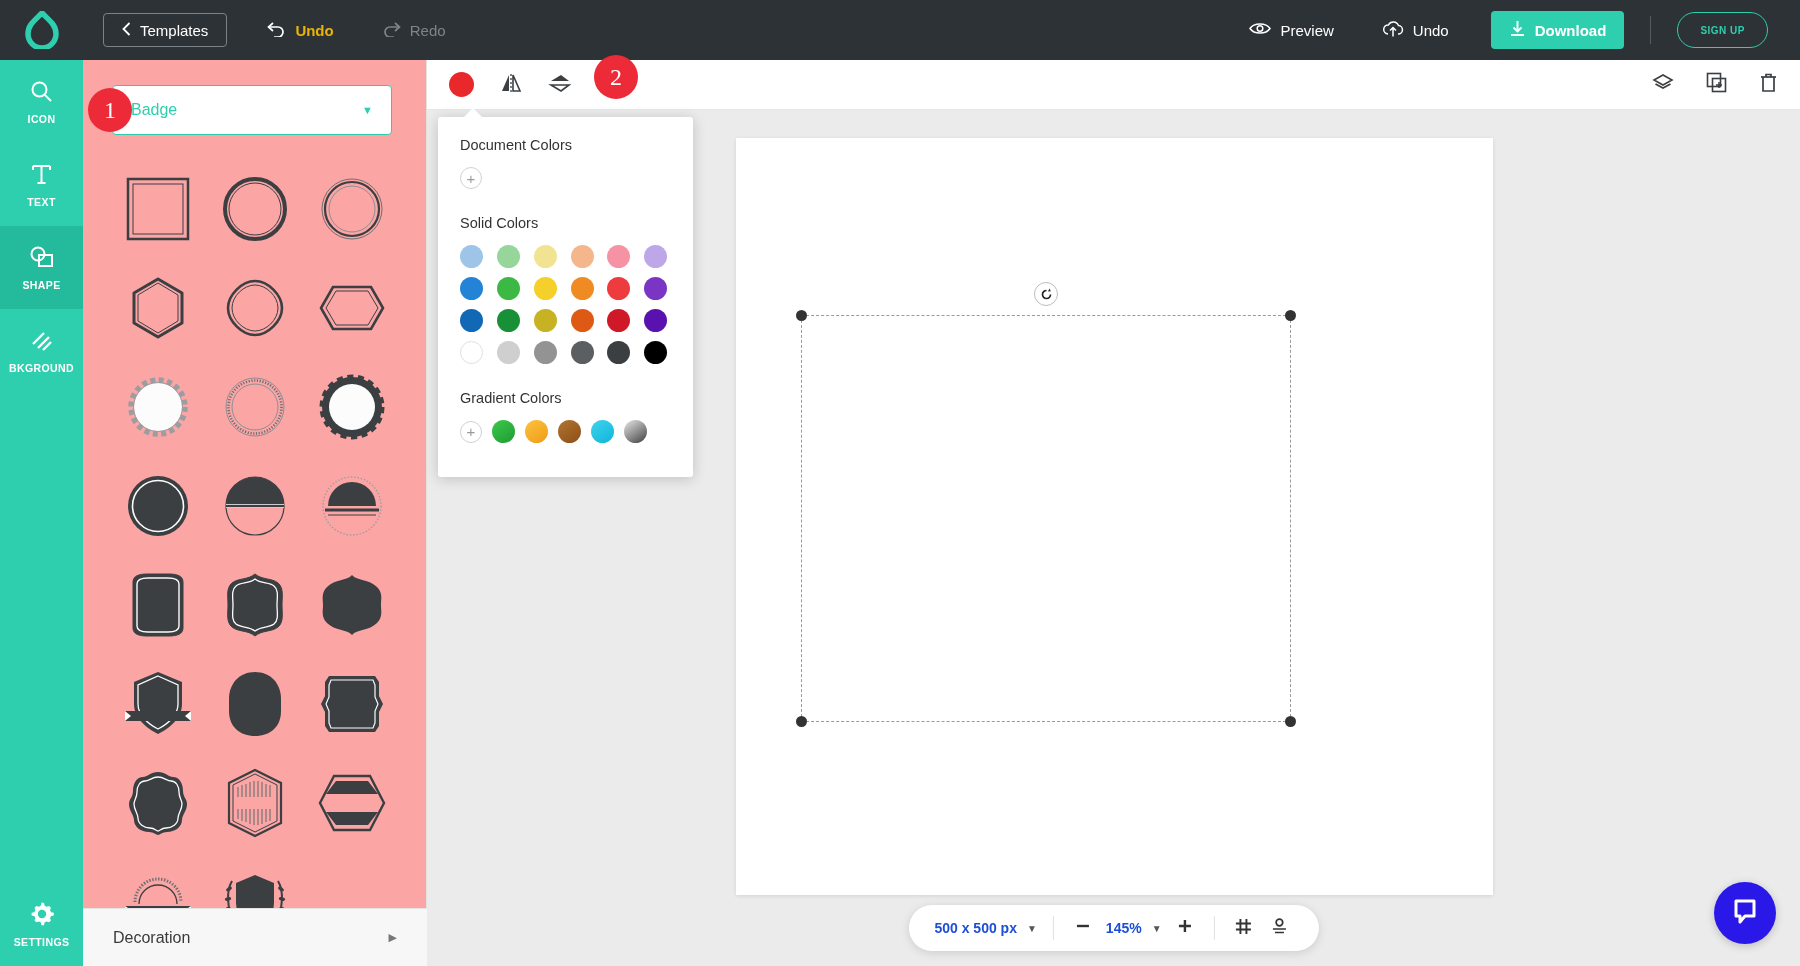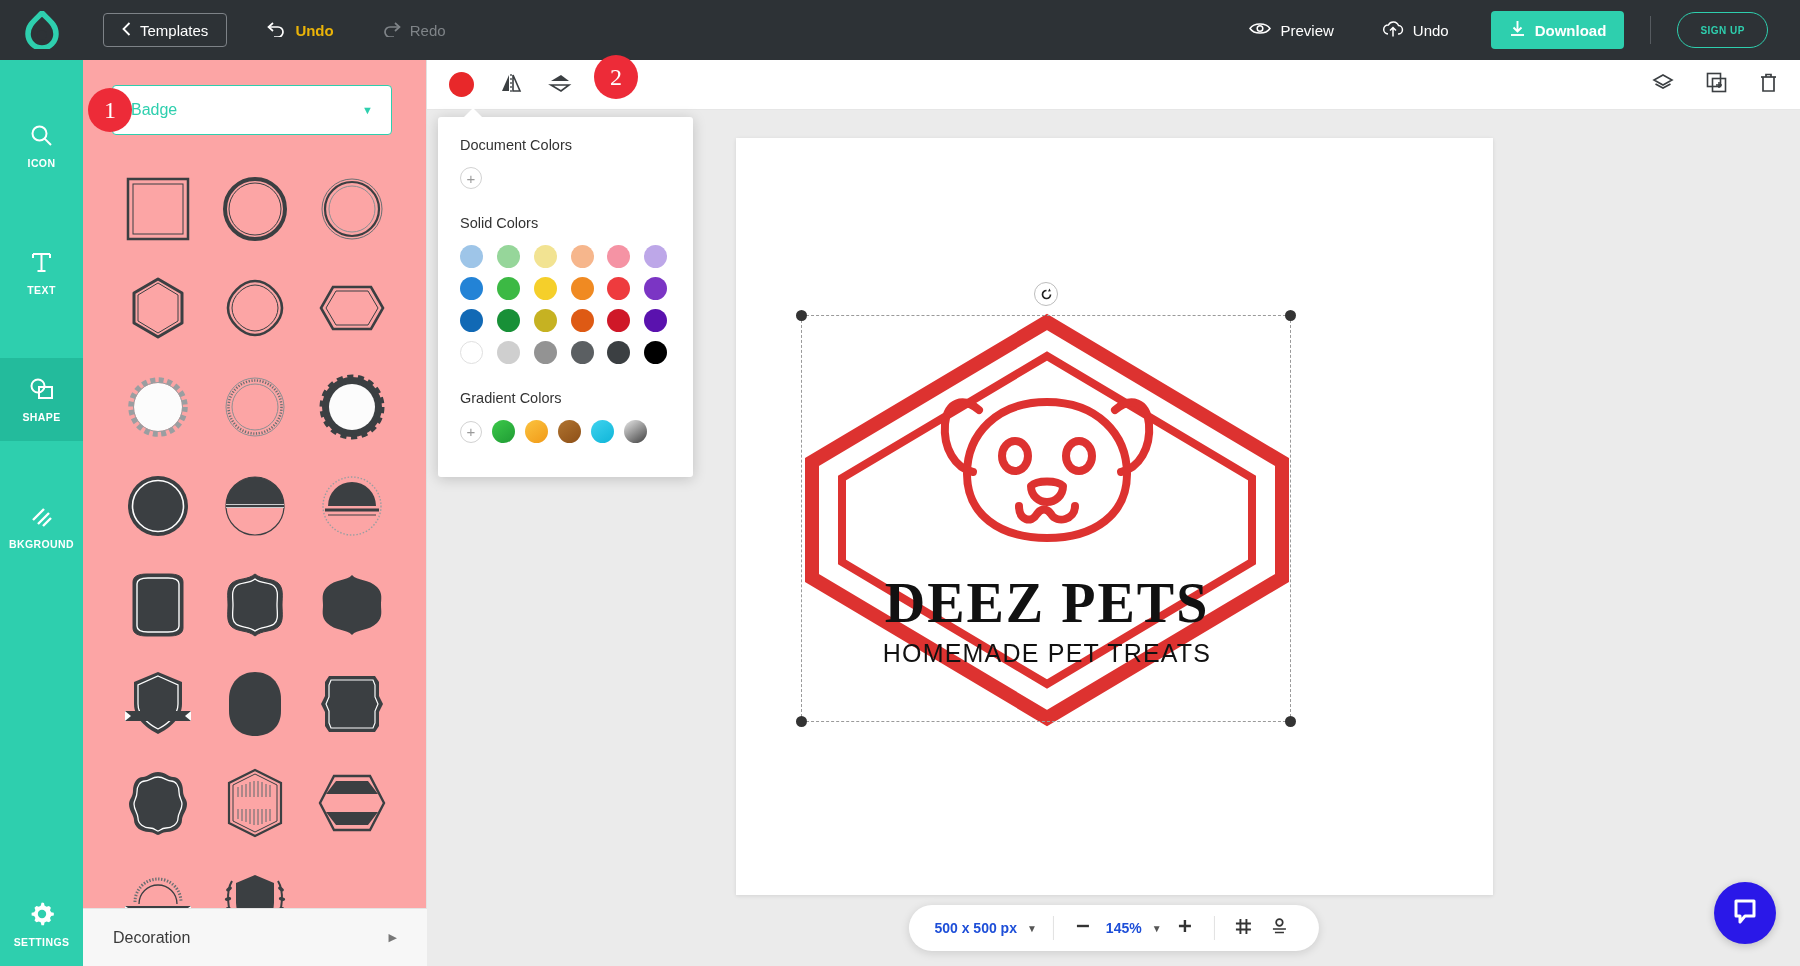--- a/index.html
+++ b/index.html
@@ -49,21 +49,21 @@
 
   
   .rail {
     position: absolute; top: 60px; left: 0; width: 83px; height: 906px;
     background: #2ecfae; display: flex; flex-direction: column;
     align-items: center; z-index: 30;
   }
   .rail-item {
     width: 83px; height: 83px; display: flex; flex-direction: column;
     align-items: center; justify-content: center; gap: 5px;
-    color: #fff; cursor: pointer; margin-top: 44px;
+    color: #fff; cursor: pointer;
   }
   .rail-item.active { background: #23bb9c; }
   .rail-label { font-size: 10.5px; font-weight: bold; letter-spacing: .4px; }
   .rail-spacer { flex: 1; }
 
   
   .panel {
     position: absolute; top: 60px; left: 83px; width: 344px; height: 906px;
     background: #fca5a5; border-right: 1px solid #e2e2e2; z-index: 20;
   }
@@ -604,42 +604,20 @@
               <path d="M7 5 V2.5 H12 V5" fill="none" stroke="#3b3f42" stroke-width="1.7"></path>
               <path d="M4 5 V19 H15 V5" fill="none" stroke="#3b3f42" stroke-width="1.7"></path>
             </svg>
           </span>
         </div>
       </div>
     </div>
 
     <div class="artboard"></div>
 
-    <div class="logo-art">
-      <svg width="520" height="420" viewBox="0 0 520 420">
-        <g fill="none" stroke="#dd3230">
-          <path d="M260 12 L495 152 V268 L260 408 L25 268 V152 Z" stroke-width="14"></path>
-          <path d="M260 46 L465 168 V252 L260 374 L55 252 V168 Z" stroke-width="8"></path>
-        </g>
-        <g fill="none" stroke="#dd3230" stroke-width="8" stroke-linecap="round" stroke-linejoin="round">
-          <path d="M192 100 C176 86 160 92 158 114 C156 138 168 158 186 162"></path>
-          <path d="M328 100 C344 86 360 92 362 114 C364 138 352 158 334 162"></path>
-          <path d="M260 92 C310 92 340 124 340 164 C340 204 308 228 260 228
-                   C212 228 180 204 180 164 C180 124 210 92 260 92 Z"></path>
-          <ellipse cx="228" cy="146" rx="13" ry="15"></ellipse>
-          <ellipse cx="292" cy="146" rx="13" ry="15"></ellipse>
-          <path d="M244 176 C250 170 270 170 276 176 C276 186 268 192 260 192
-                   C252 192 244 186 244 176 Z"></path>
-          <path d="M232 196 C232 210 244 214 250 204 C254 198 260 198 264 204
-                   C270 214 288 210 288 196"></path>
-        </g>
-        <text x="260" y="312" text-anchor="middle" font-family="'Liberation Serif', serif" font-size="56" font-weight="bold" letter-spacing="2" fill="#111">DEEZ PETS</text>
-        <text x="260" y="352" text-anchor="middle" font-family="'Liberation Sans', sans-serif" font-size="25" letter-spacing="1.2" fill="#111">HOMEMADE PET TREATS</text>
-      </svg>
-    </div>
 
     <div class="selbox">
       <div class="rot-handle">
         <svg width="13" height="13" viewBox="0 0 13 13">
           <path d="M10.5 6.5 A4 4 0 1 1 6.5 2.5" fill="none" stroke="#222" stroke-width="1.7"></path>
           <path d="M9.5 0.5 L10.8 3.2 L8 3.4 Z" fill="#222"></path>
         </svg>
       </div>
       <div class="handle h-tl"></div>
       <div class="handle h-tr"></div>

